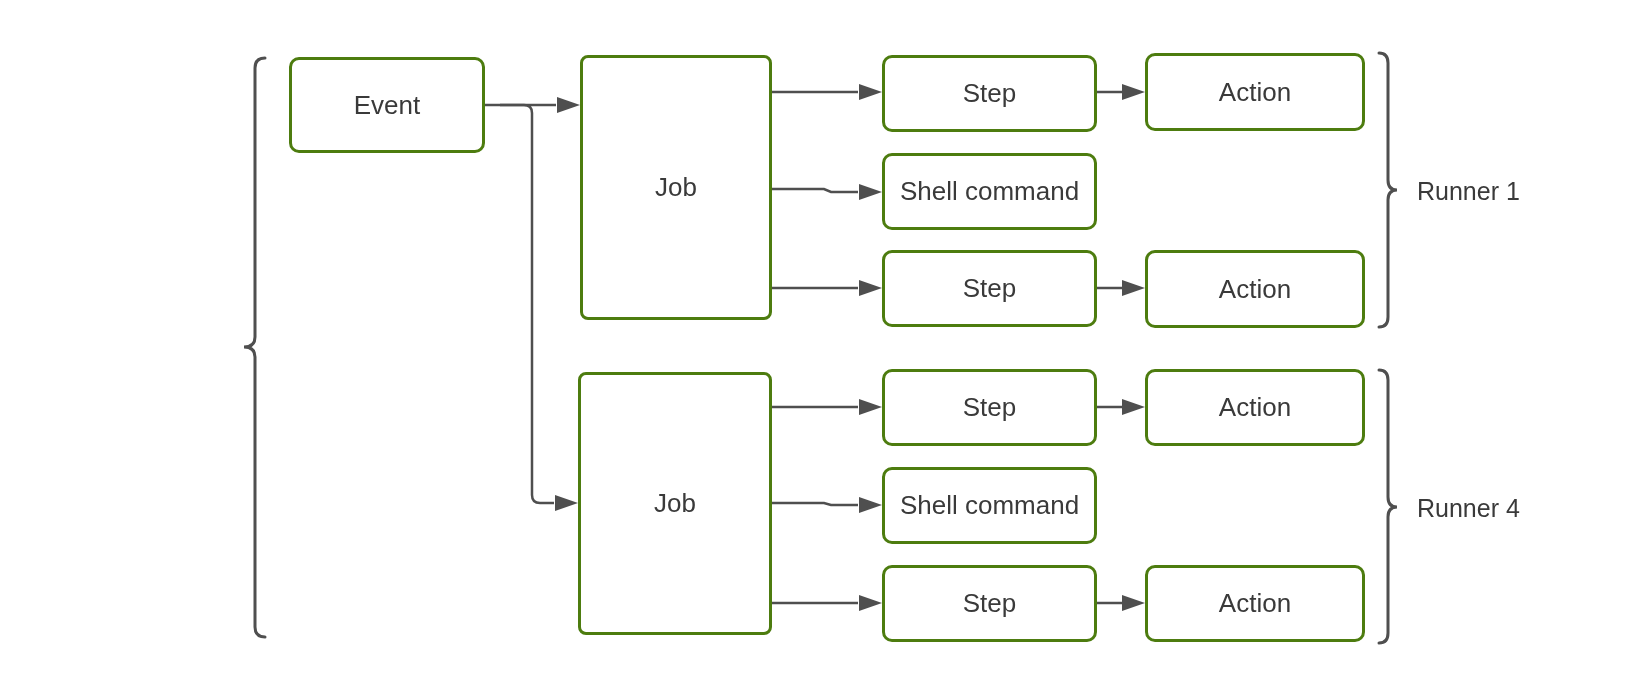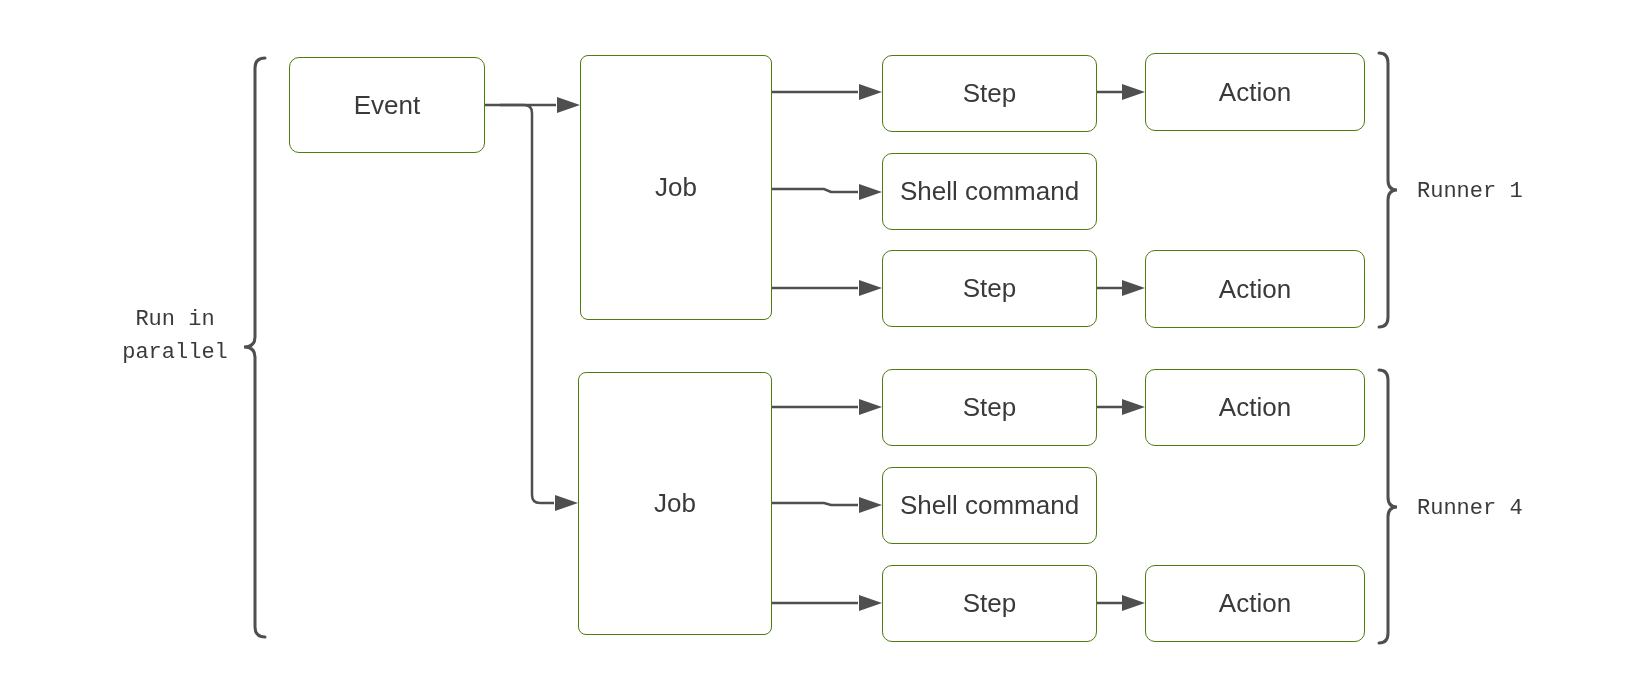--- a/index.html
+++ b/index.html
@@ -12,35 +12,34 @@
     overflow:hidden;
   }
   .wires{position:absolute;left:0;top:0;}
   .wire{stroke:#4f4f4f;stroke-width:2.5;fill:none;}
   .head{fill:#4f4f4f;stroke:none;}
   .brace{stroke:#4f4f4f;stroke-width:3;fill:none;stroke-linecap:round;}
   .node{
     position:absolute;
     box-sizing:border-box;
     background:#ffffff;
-    border:1px solid #4d7c0f;
+    border:3px solid #4d7c0f;
     border-radius:10px;
     display:flex;align-items:center;justify-content:center;
     font-size:26px;
     color:#3a3a3a;
     text-align:center;
   }
   .node.job{border-radius:8px;}
   .sidelabel{
     position:absolute;
-    font-size:22px;
+    font-size:25px;
     line-height:33px;
     color:#3a3a3a;
     white-space:nowrap;
-    font-family:Liberation Mono, monospace;
   }
   .centered{text-align:center;}
 </style>
 </head>
 <body>
 
 <div id="canvas">
 
   <svg class="wires" width="1639" height="700" viewBox="0 0 1639 700" aria-hidden="true">
 
@@ -152,22 +151,18 @@
     <span>Shell command</span>
   </div>
 
   <div class="node" style="left:882px;top:565px;width:215px;height:77px;">
     <span>Step</span>
   </div>
   <div class="node" style="left:1145px;top:565px;width:220px;height:77px;">
     <span>Action</span>
   </div>
 
-  <div class="sidelabel centered" style="left:110px;top:303px;width:130px;">
-    <span style="display:block">Run in</span>
-    <span style="display:block">parallel</span>
-  </div>
 
   <div class="sidelabel" style="left:1417px;top:175px;"><span>Runner 1</span></div>
 
   <div class="sidelabel" style="left:1417px;top:492px;"><span>Runner 4</span></div>
 
 </div>
 
 </body></html>

